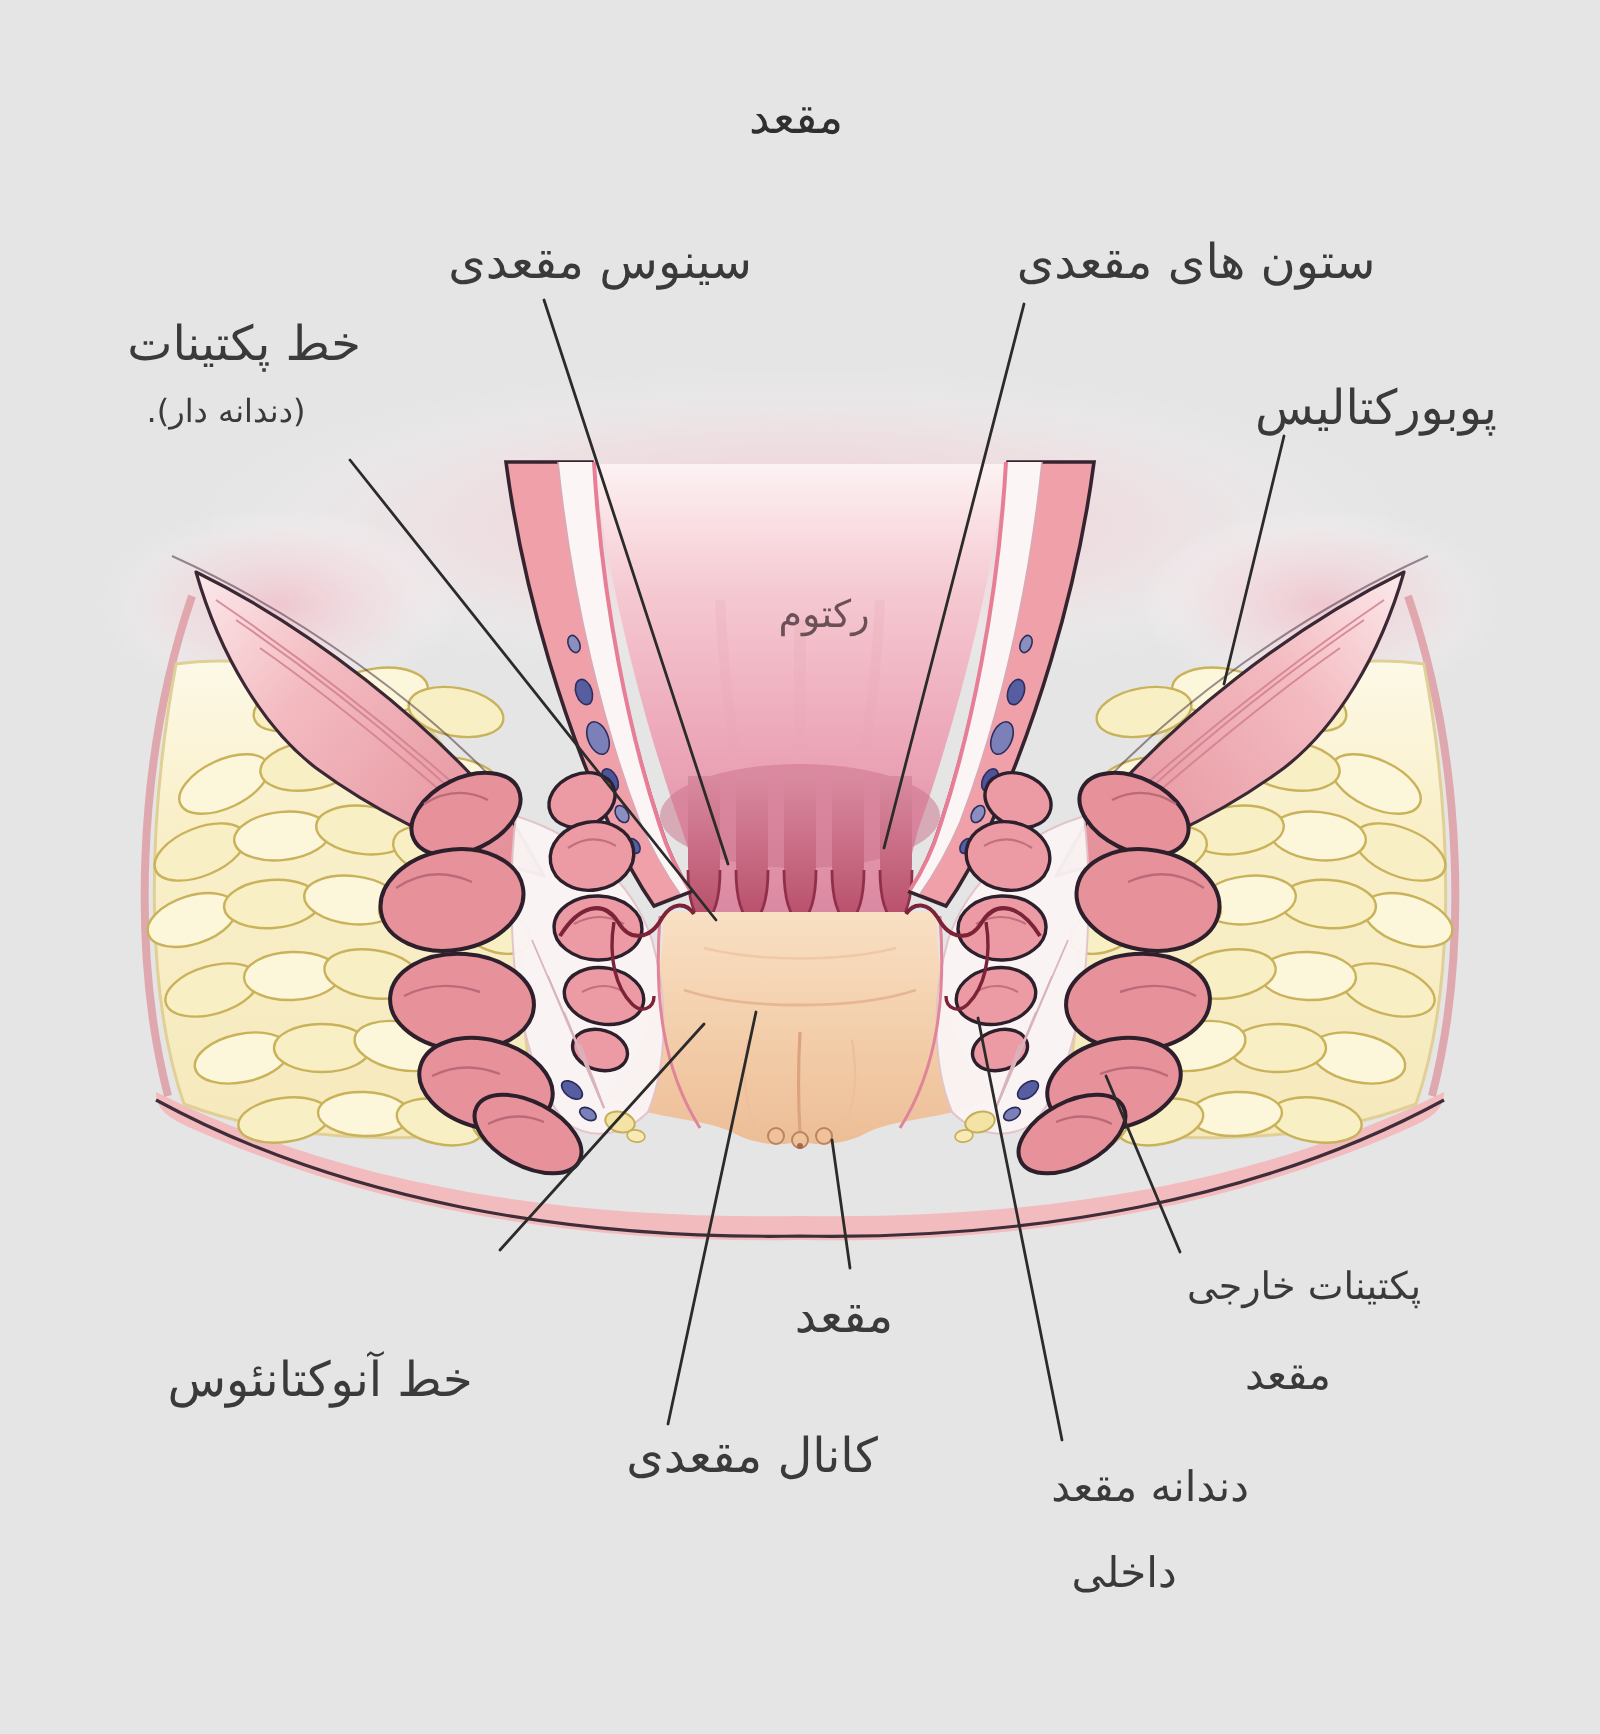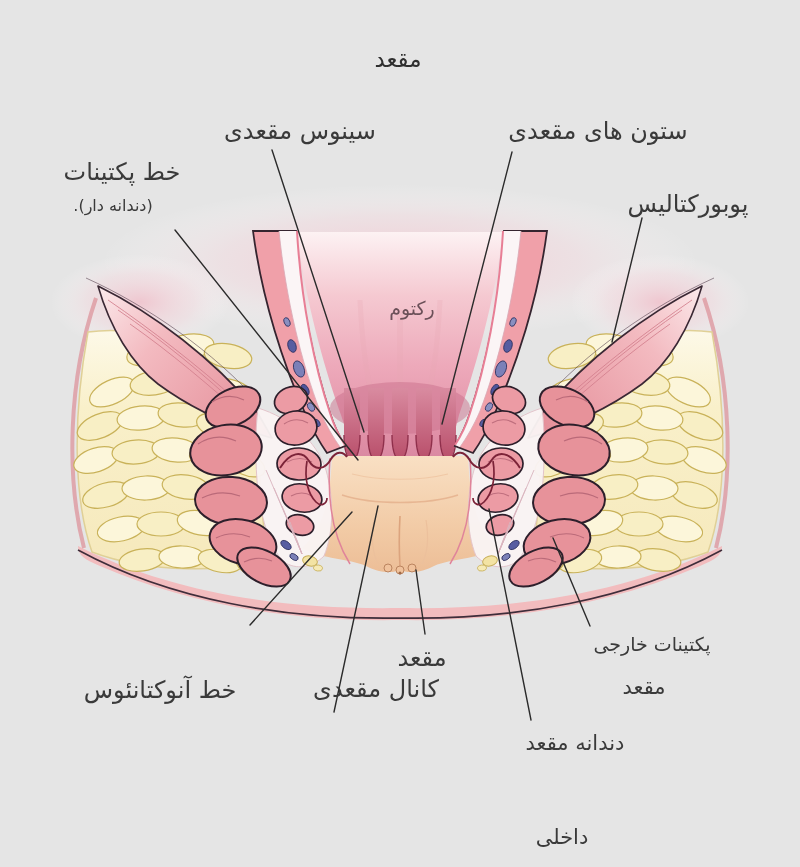--- a/index.html
+++ b/index.html
@@ -11,26 +11,26 @@
   .lbl.big{font-size:16px;}
   .lbl.med{font-size:21px;}
   #lbl-title{left:398px;top:60px;font-size:23px;color:#2f2f2f;}
   #lbl-sinus{left:300px;top:131px;}
   #lbl-columns{left:582px;top:131px;margin-left:16px;}
   #lbl-pect1{left:122px;top:172px;}
   #lbl-pect2{left:113px;top:206px;}
   #lbl-pubo{left:688px;top:204px;}
   #lbl-rectum{left:400px;top:308px;font-size:19px;color:#6b5058;margin-left:12px;}
   #lbl-anocut{left:160px;top:650px;margin-top:40px;}
-  #lbl-canal{left:376px;top:689px;}
+  #lbl-canal{left:376px;top:728px;}
   #lbl-anus-b{left:422px;top:658px;}
   #lbl-ext1{left:652px;top:644px;font-size:19px;}
   #lbl-ext2{left:644px;top:688px;}
   #lbl-int1{left:575px;top:744px;}
-  #lbl-int2{left:562px;top:838px;text-align:center;}
+  #lbl-int2{left:562px;top:787px;text-align:center;}
 </style>
 </head>
 <body>
 
 <div id="stage">
 
 <svg width="800" height="867" viewBox="0 0 800 867">
   <defs>
     <linearGradient id="lumen" gradientUnits="userSpaceOnUse" x1="0" y1="230" x2="0" y2="465">
       <stop offset="0" stop-color="#fdf3f4"></stop>

